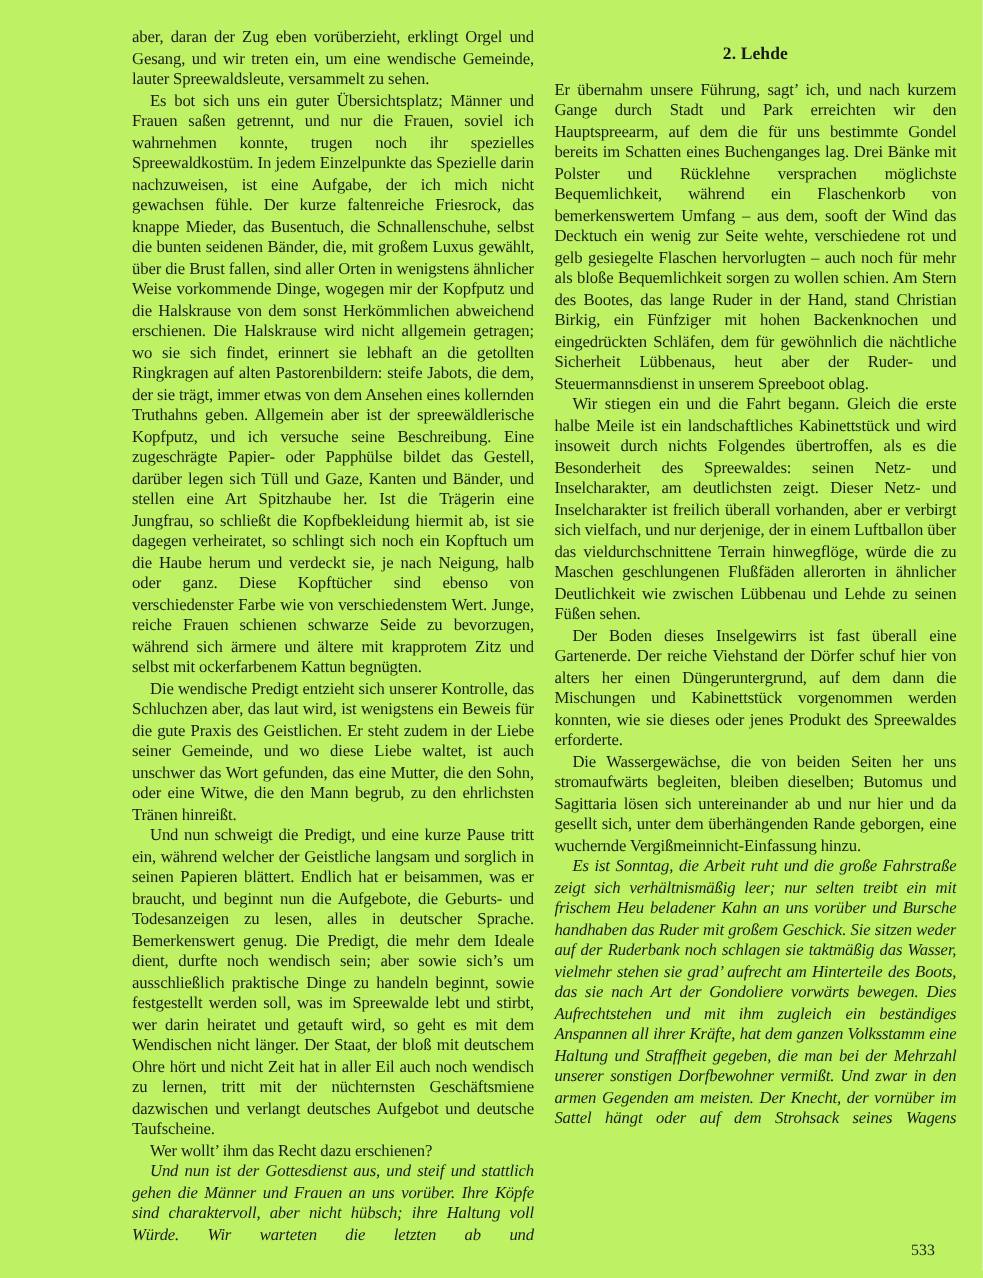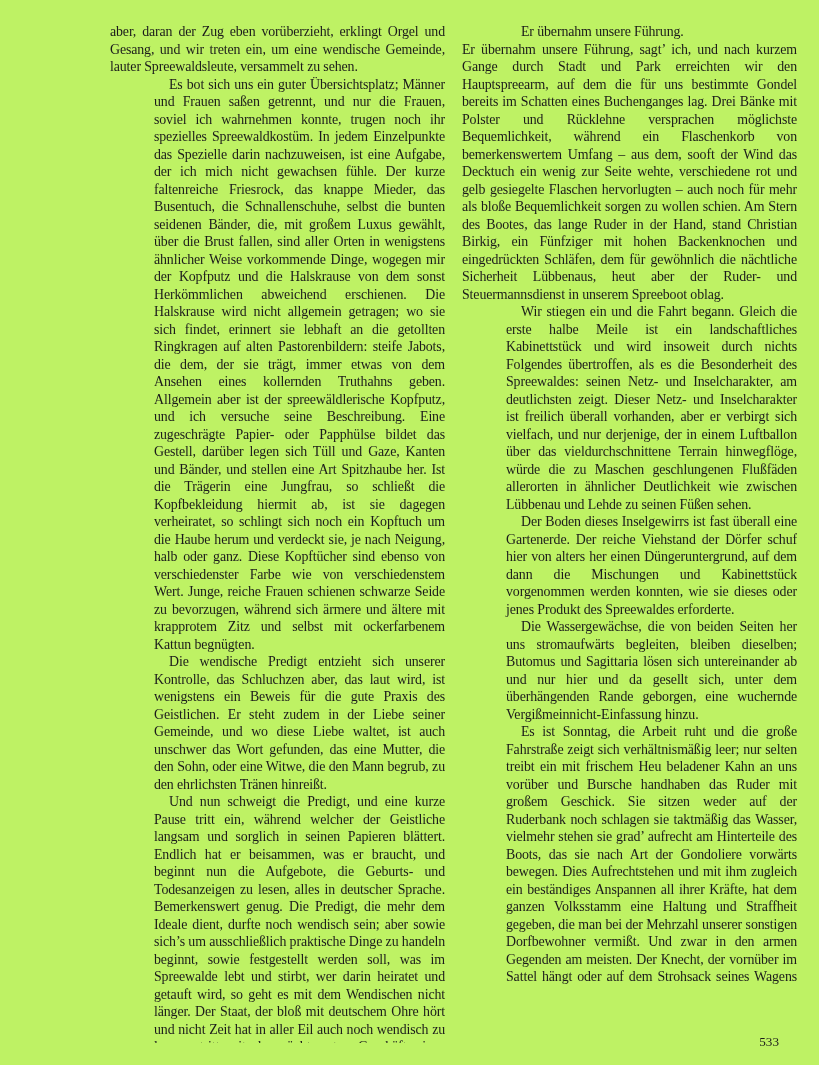--- a/index.html
+++ b/index.html
@@ -34,25 +34,25 @@
     margin: 0;
     font-size: 13.9px;
     line-height: 17.5px;
     text-align: justify;
     letter-spacing: -0.12px;
     hyphens: auto;
     -webkit-hyphens: auto;
   }
   .col p.indent {
     text-indent: 15px;
-    margin-left: 44px;
   }
   
   .col p.runs-on {
     text-align-last: justify;
+    font-style: italic;
   }
   .section-heading {
     margin: 14px 0 12px 0;
     font-size: 14.6px;
     line-height: 17.5px;
     font-weight: bold;
     text-align: center;
     letter-spacing: 0.1px;
   }
   .page-number {
@@ -69,25 +69,26 @@
 <div class="page">
 
   <div class="columns">
 
     <div class="col">
       <p>aber, daran der Zug eben vorüberzieht, erklingt Orgel und Gesang, und wir treten ein, um eine wendische Gemeinde, lauter Spreewaldsleute, versammelt zu sehen.</p>
       <p class="indent">Es bot sich uns ein guter Übersichtsplatz; Männer und Frauen saßen getrennt, und nur die Frauen, soviel ich wahrnehmen konnte, trugen noch ihr spezielles Spreewaldkostüm. In jedem Einzelpunkte das Spezielle darin nachzuweisen, ist eine Aufgabe, der ich mich nicht gewachsen fühle. Der kurze faltenreiche Friesrock, das knappe Mieder, das Busentuch, die Schnallenschuhe, selbst die bunten seidenen Bänder, die, mit großem Luxus gewählt, über die Brust fallen, sind aller Orten in wenigstens ähnlicher Weise vorkommende Dinge, wogegen mir der Kopfputz und die Halskrause von dem sonst Herkömmlichen abweichend erschienen. Die Halskrause wird nicht allgemein getragen; wo sie sich findet, erinnert sie lebhaft an die getollten Ringkragen auf alten Pastorenbildern: steife Jabots, die dem, der sie trägt, immer etwas von dem Ansehen eines kollernden Truthahns geben. Allgemein aber ist der spreewäldlerische Kopfputz, und ich versuche seine Beschreibung. Eine zugeschrägte Papier- oder Papphülse bildet das Gestell, darüber legen sich Tüll und Gaze, Kanten und Bänder, und stellen eine Art Spitzhaube her. Ist die Trägerin eine Jungfrau, so schließt die Kopfbekleidung hiermit ab, ist sie dagegen verheiratet, so schlingt sich noch ein Kopftuch um die Haube herum und verdeckt sie, je nach Neigung, halb oder ganz. Diese Kopftücher sind ebenso von verschiedenster Farbe wie von verschiedenstem Wert. Junge, reiche Frauen schienen schwarze Seide zu bevorzugen, während sich ärmere und ältere mit krapprotem Zitz und selbst mit ockerfarbenem Kattun begnügten.</p>
       <p class="indent">Die wendische Predigt entzieht sich unserer Kontrolle, das Schluchzen aber, das laut wird, ist wenigstens ein Beweis für die gute Praxis des Geistlichen. Er steht zudem in der Liebe seiner Gemeinde, und wo diese Liebe waltet, ist auch unschwer das Wort gefunden, das eine Mutter, die den Sohn, oder eine Witwe, die den Mann begrub, zu den ehrlichsten Tränen hinreißt.</p>
       <p class="indent">Und nun schweigt die Predigt, und eine kurze Pause tritt ein, während welcher der Geistliche langsam und sorglich in seinen Papieren blättert. Endlich hat er beisammen, was er braucht, und beginnt nun die Aufgebote, die Geburts- und Todesanzeigen zu lesen, alles in deutscher Sprache. Bemerkenswert genug. Die Predigt, die mehr dem Ideale dient, durfte noch wendisch sein; aber sowie sich’s um ausschließlich praktische Dinge zu handeln beginnt, sowie festgestellt werden soll, was im Spreewalde lebt und stirbt, wer darin heiratet und getauft wird, so geht es mit dem Wendischen nicht länger. Der Staat, der bloß mit deutschem Ohre hört und nicht Zeit hat in aller Eil auch noch wendisch zu lernen, tritt mit der nüchternsten Geschäftsmiene dazwischen und verlangt deutsches Aufgebot und deutsche Taufscheine.</p>
       <p class="indent">Wer wollt’ ihm das Recht dazu erschienen?</p>
+      <p class="indent runs-on">Und nun ist der Gottesdienst aus, und steif und stattlich gehen die Männer und Frauen an uns vorüber. Ihre Köpfe sind charaktervoll, aber nicht hübsch; ihre Haltung voll Würde. Wir warteten die letzten ab und</p>
     </div>
 
     <div class="col">
-      <p class="indent">Er übernahm unsere Führung.</p>
 
+      <h2 class="section-heading">2. Lehde</h2>
 
       <p>Er übernahm unsere Führung, sagt’ ich, und nach kurzem Gange durch Stadt und Park erreichten wir den Hauptspreearm, auf dem die für uns bestimmte Gondel bereits im Schatten eines Buchenganges lag. Drei Bänke mit Polster und Rücklehne versprachen möglichste Bequemlichkeit, während ein Flaschenkorb von bemerkenswertem Umfang – aus dem, sooft der Wind das Decktuch ein wenig zur Seite wehte, verschiedene rot und gelb gesiegelte Flaschen hervorlugten – auch noch für mehr als bloße Bequemlichkeit sorgen zu wollen schien. Am Stern des Bootes, das lange Ruder in der Hand, stand Christian Birkig, ein Fünfziger mit hohen Backenknochen und eingedrückten Schläfen, dem für gewöhnlich die nächtliche Sicherheit Lübbenaus, heut aber der Ruder- und Steuermannsdienst in unserem Spreeboot oblag.</p>
       <p class="indent">Wir stiegen ein und die Fahrt begann. Gleich die erste halbe Meile ist ein landschaftliches Kabinettstück und wird insoweit durch nichts Folgendes übertroffen, als es die Besonderheit des Spreewaldes: seinen Netz- und Inselcharakter, am deutlichsten zeigt. Dieser Netz- und Inselcharakter ist freilich überall vorhanden, aber er verbirgt sich vielfach, und nur derjenige, der in einem Luftballon über das vieldurchschnittene Terrain hinwegflöge, würde die zu Maschen geschlungenen Flußfäden allerorten in ähnlicher Deutlichkeit wie zwischen Lübbenau und Lehde zu seinen Füßen sehen.</p>
       <p class="indent">Der Boden dieses Inselgewirrs ist fast überall eine Gartenerde. Der reiche Viehstand der Dörfer schuf hier von alters her einen Düngeruntergrund, auf dem dann die Mischungen und Kabinettstück vorgenommen werden konnten, wie sie dieses oder jenes Produkt des Spreewaldes erforderte.</p>
       <p class="indent">Die Wassergewächse, die von beiden Seiten her uns stromaufwärts begleiten, bleiben dieselben; Butomus und Sagittaria lösen sich untereinander ab und nur hier und da gesellt sich, unter dem überhängenden Rande geborgen, eine wuchernde Vergißmeinnicht-Einfassung hinzu.</p>
       <p class="indent runs-on">Es ist Sonntag, die Arbeit ruht und die große Fahrstraße zeigt sich verhältnismäßig leer; nur selten treibt ein mit frischem Heu beladener Kahn an uns vorüber und Bursche handhaben das Ruder mit großem Geschick. Sie sitzen weder auf der Ruderbank noch schlagen sie taktmäßig das Wasser, vielmehr stehen sie grad’ aufrecht am Hinterteile des Boots, das sie nach Art der Gondoliere vorwärts bewegen. Dies Aufrechtstehen und mit ihm zugleich ein beständiges Anspannen all ihrer Kräfte, hat dem ganzen Volksstamm eine Haltung und Straffheit gegeben, die man bei der Mehrzahl unserer sonstigen Dorfbewohner vermißt. Und zwar in den armen Gegenden am meisten. Der Knecht, der vornüber im Sattel hängt oder auf dem Strohsack seines Wagens</p>
     </div>
 
   </div>
 

